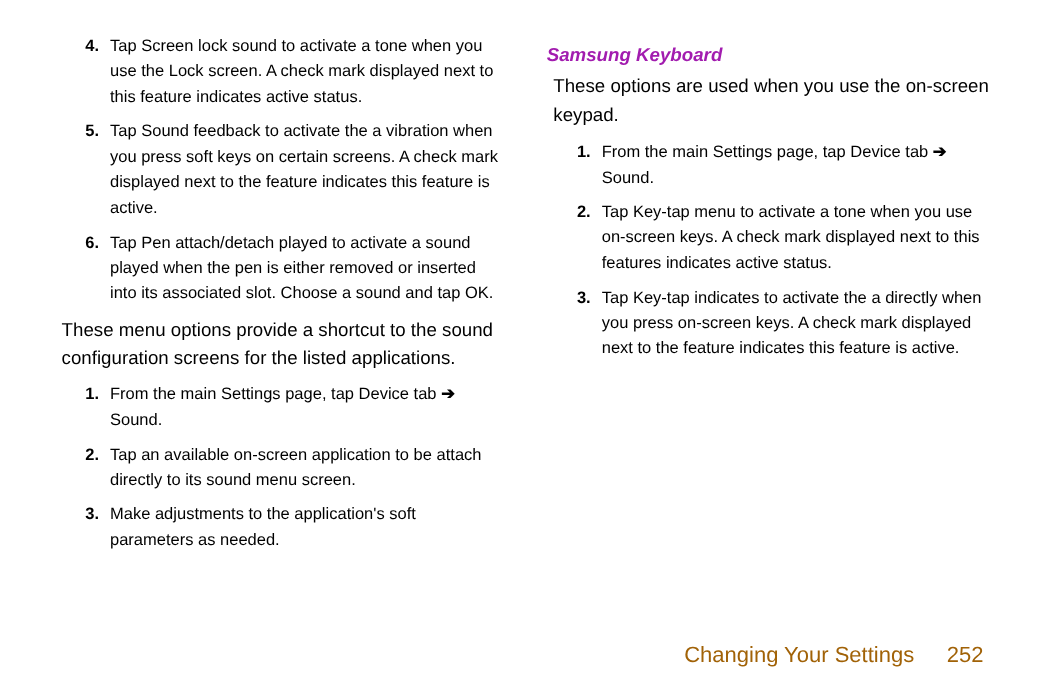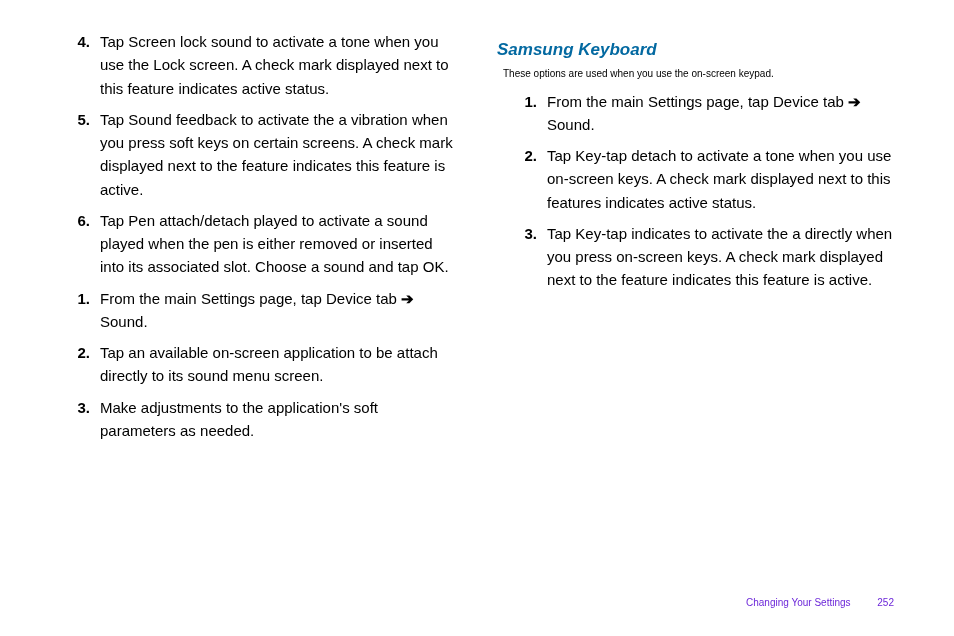--- a/index.html
+++ b/index.html
@@ -34,36 +34,36 @@
     padding-right: 10px;
   }
   .body {
     flex: 1;
   }
   .b { font-weight: normal; }
   .arrow { font-weight: bold; }
   .section-head {
     font-style: italic;
     font-weight: bold;
-    color: #0369a1;
+    color: #a21caf;
     font-size: 17px;
     margin: 10px 0 6px 0;
   }
   .intro {
-    font-size: 10px;
+    font-size: 17px;
     line-height: 1.55;
     margin: 0 0 8px 6px;
   }
   .indent-list { padding-left: 20px; }
   .footer {
     position: absolute;
     bottom: 28px;
     right: 60px;
-    font-size: 10px;
-    color: #6d28d9;
+    font-size: 20px;
+    color: #a16207;
   }
   .footer .pg { margin-left: 24px; }
 </style>
 </head>
 <body>
 
 <div class="page">
 
   <div class="col">
 
@@ -81,20 +81,21 @@
         </div>
       </div>
       <div class="list-item">
         <div class="num">6.</div>
         <div class="body">
           <span>Tap </span><span class="b">Pen attach/detach played</span><span> to activate a sound played when the pen is either removed or inserted into its associated slot. Choose a sound and tap </span><span class="b">OK</span><span>.</span>
         </div>
       </div>
     </div>
 
+    <div class="intro">These menu options provide a shortcut to the sound configuration screens for the listed applications.</div>
 
     <div class="indent-list">
       <div class="list-item">
         <div class="num">1.</div>
         <div class="body">
           <span>From the main </span><span class="b">Settings</span><span> page, tap </span><span class="b">Device</span><span> tab </span><span class="arrow">➔</span><span> </span><span class="b">Sound</span><span>.</span>
         </div>
       </div>
       <div class="list-item">
         <div class="num">2.</div>
@@ -115,21 +116,21 @@
     <div class="indent-list">
       <div class="list-item">
         <div class="num">1.</div>
         <div class="body">
           <span>From the main </span><span class="b">Settings</span><span> page, tap </span><span class="b">Device</span><span> tab </span><span class="arrow">➔</span><span> </span><span class="b">Sound</span><span>.</span>
         </div>
       </div>
       <div class="list-item">
         <div class="num">2.</div>
         <div class="body">
-          <span>Tap </span><span class="b">Key-tap detach</span><span> to activate a tone when you use on-screen keys. A check mark displayed next to this features indicates active status.</span>
+          <span>Tap </span><span class="b">Key-tap menu</span><span> to activate a tone when you use on-screen keys. A check mark displayed next to this features indicates active status.</span>
         </div>
       </div>
       <div class="list-item">
         <div class="num">3.</div>
         <div class="body">
           <span>Tap </span><span class="b">Key-tap indicates</span><span> to activate the a directly when you press on-screen keys. A check mark displayed next to the feature indicates this feature is active.</span>
         </div>
       </div>
     </div>
   </div>

